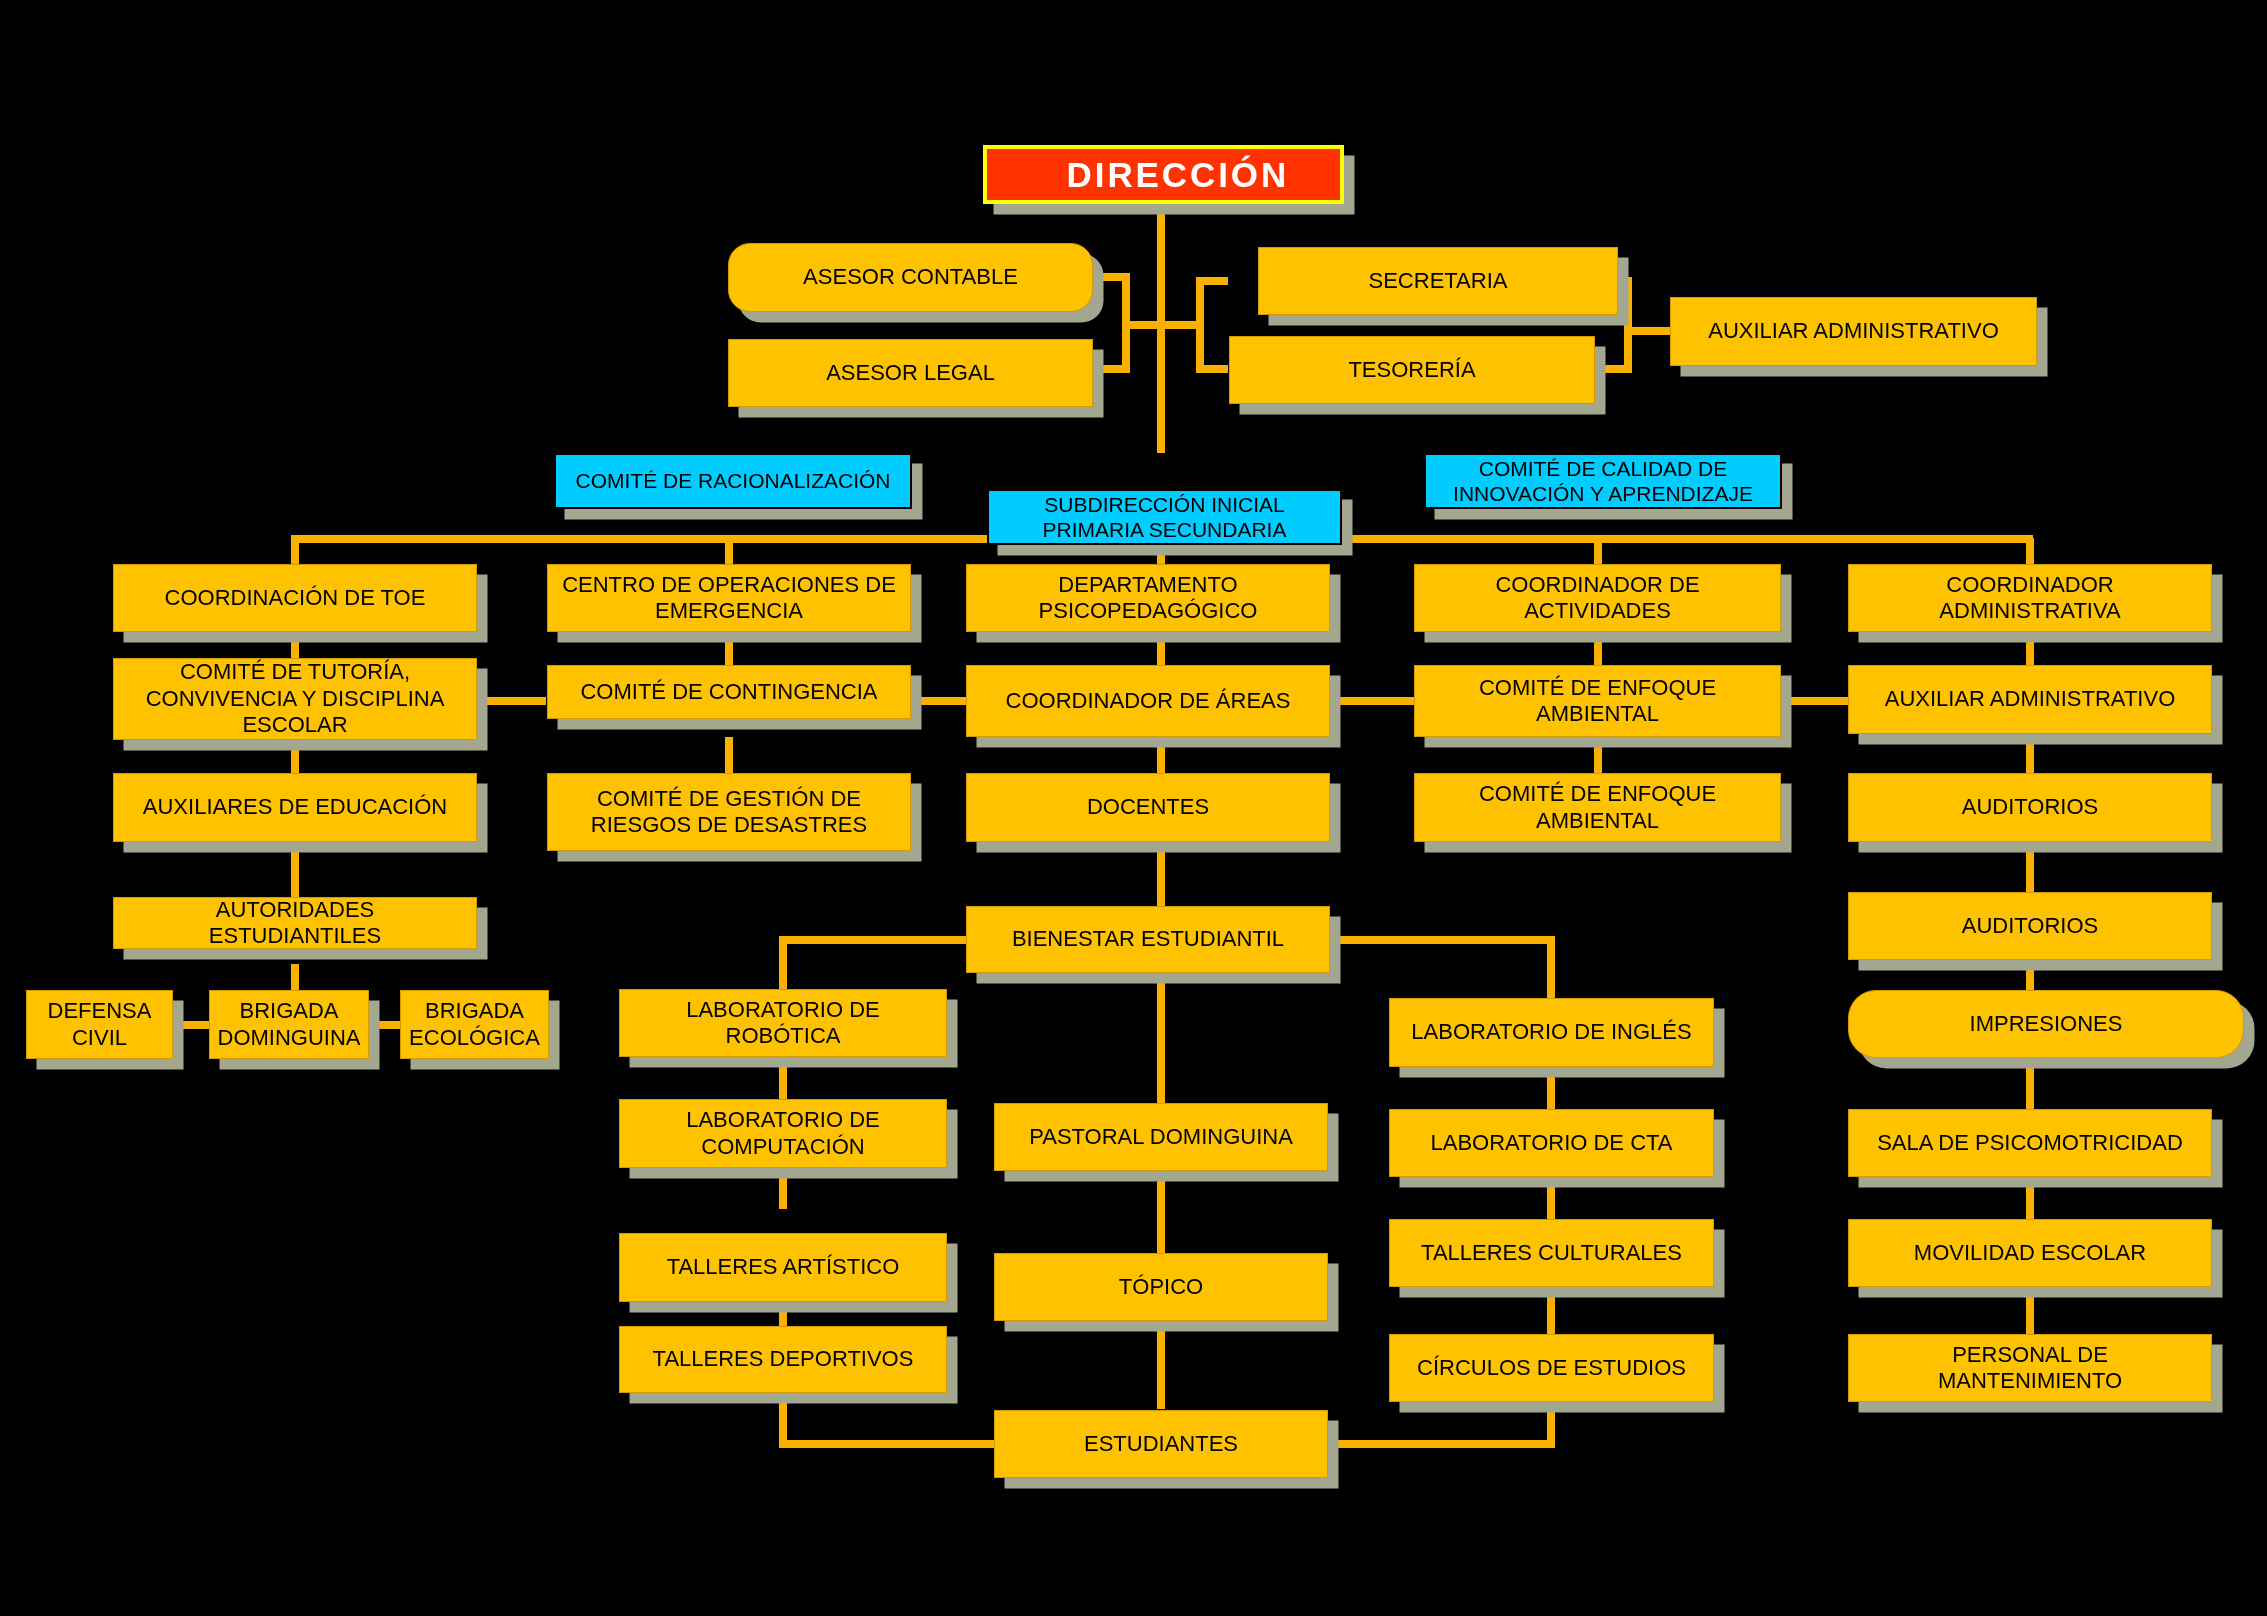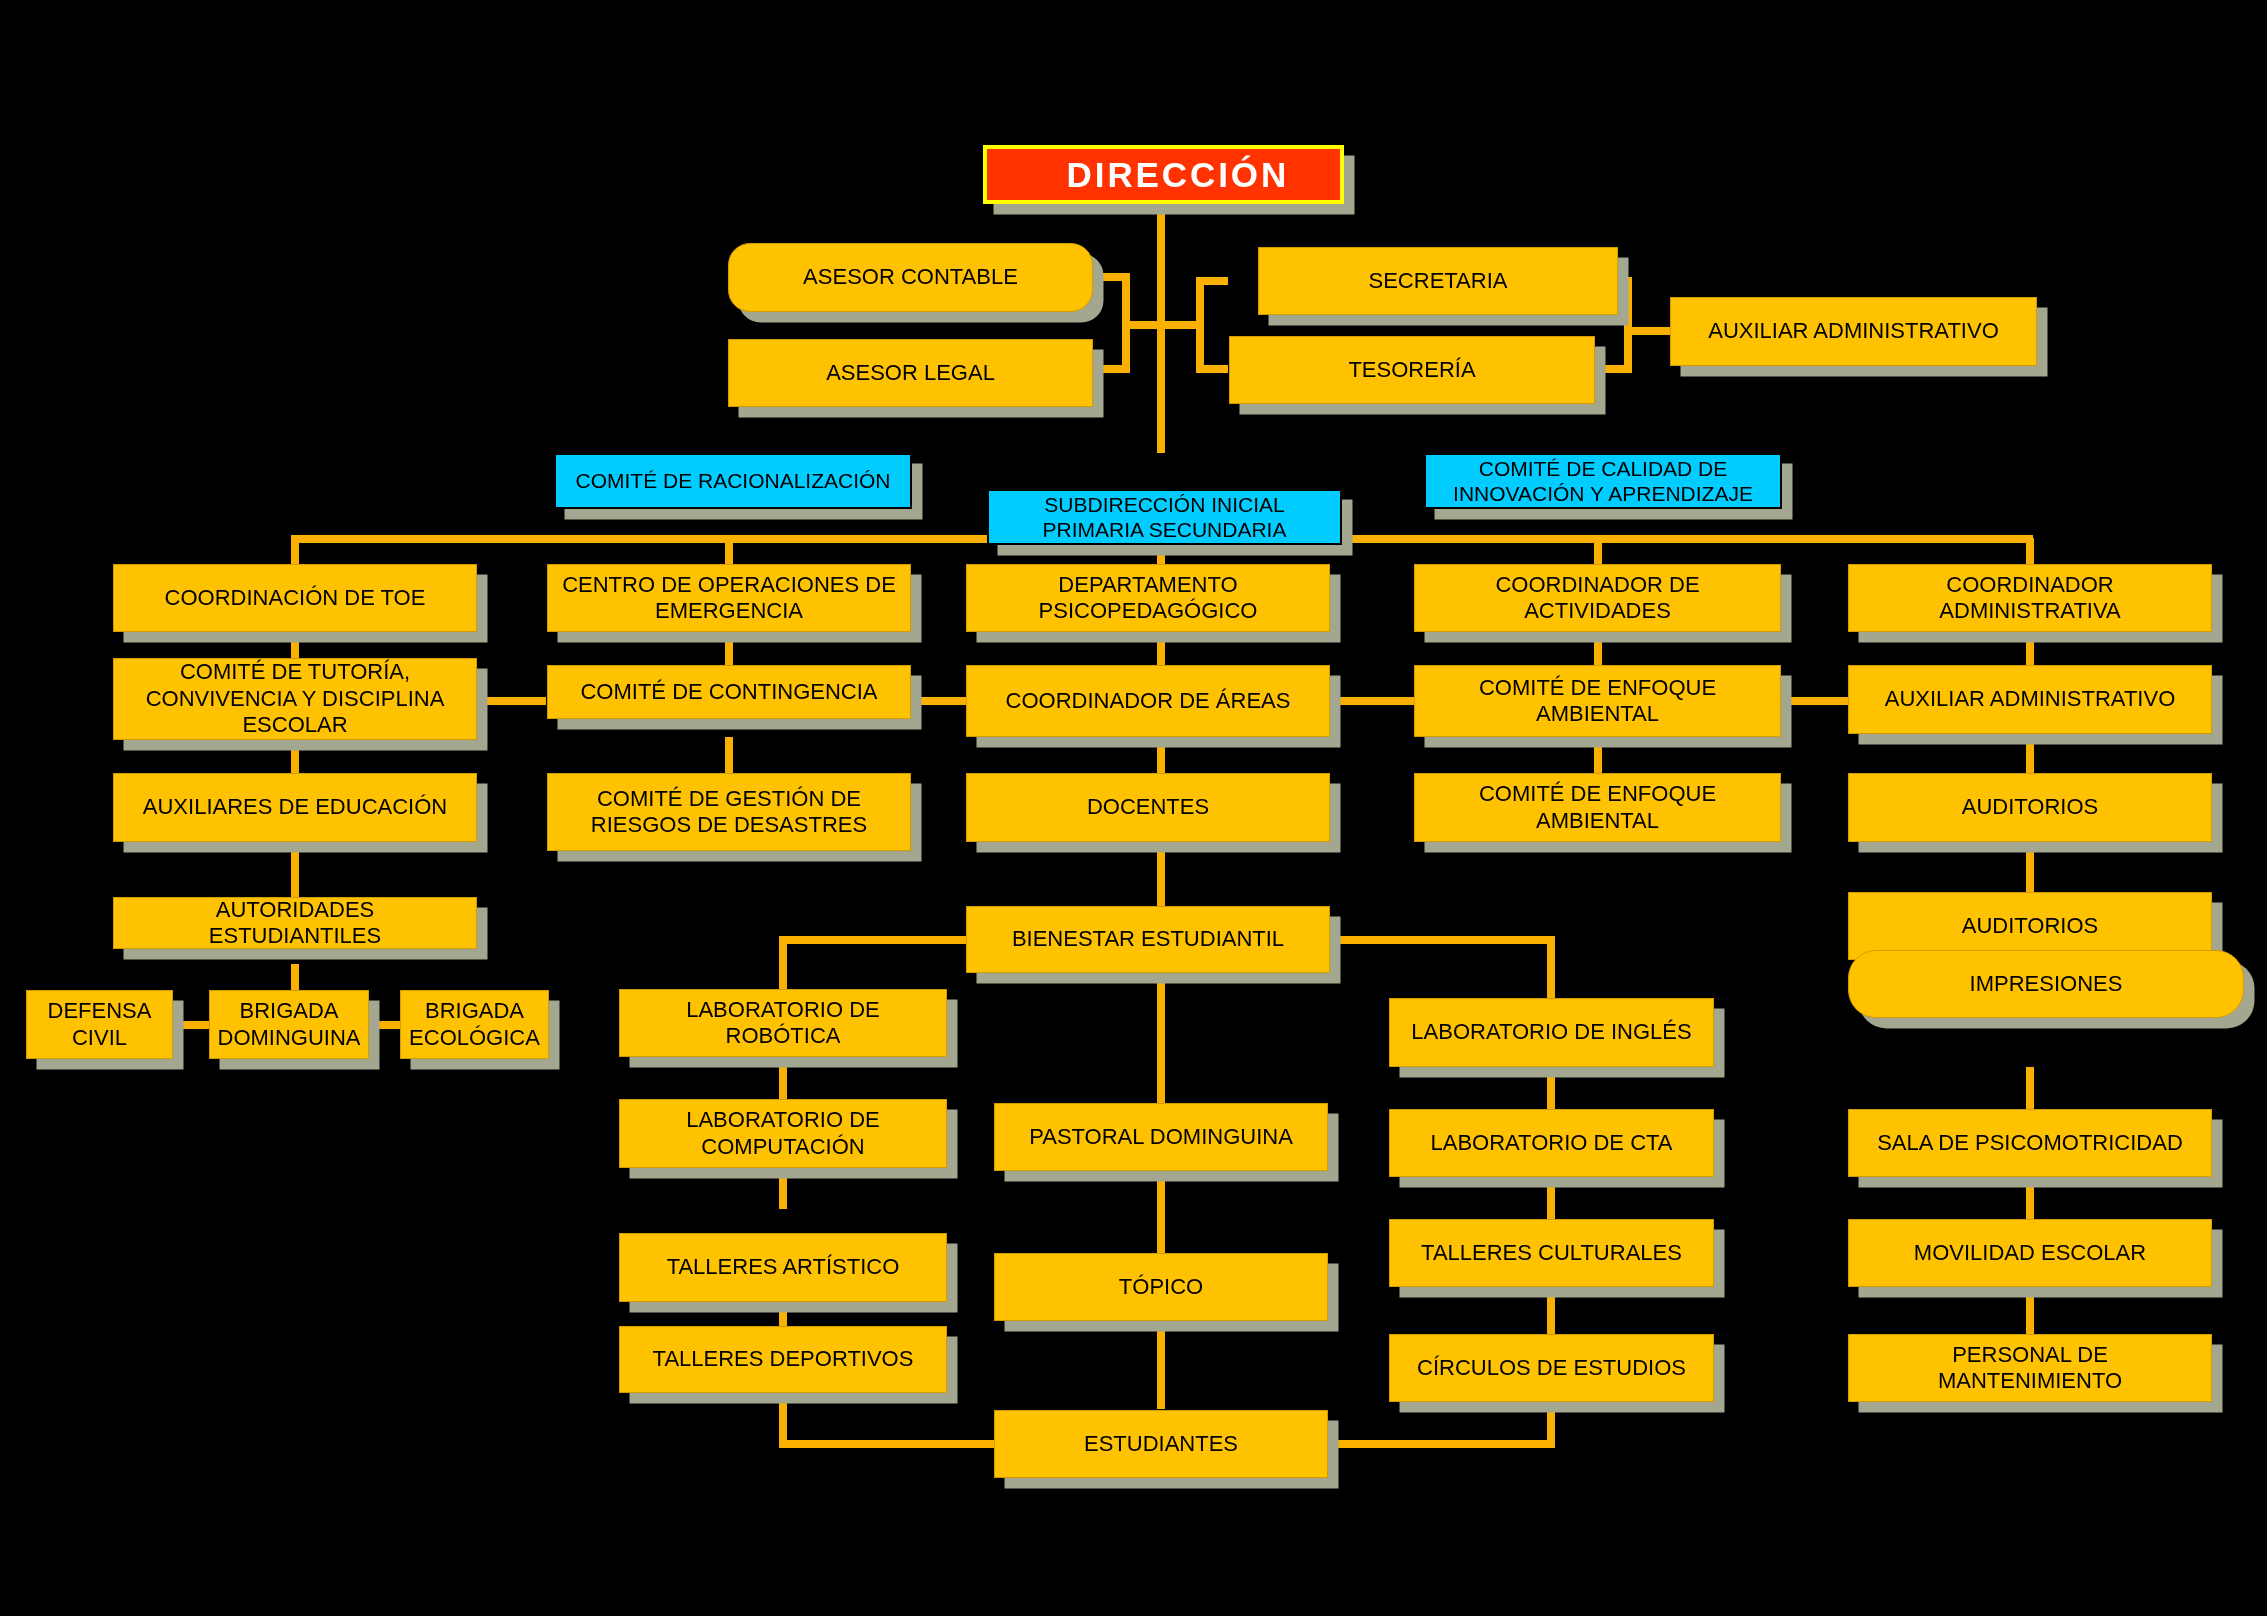--- a/index.html
+++ b/index.html
@@ -122,21 +122,21 @@
     <div class="box" style="left: 1414px; top: 773px; width: 367px; height: 69px;">COMITÉ DE ENFOQUE AMBIENTAL</div>
     <div class="box" style="left: 1848px; top: 773px; width: 364px; height: 69px;">AUDITORIOS</div>
     <div class="box" style="left: 113px; top: 897px; width: 364px; height: 52px;">AUTORIDADES ESTUDIANTILES</div>
     <div class="box" style="left: 966px; top: 906px; width: 364px; height: 67px;">BIENESTAR ESTUDIANTIL</div>
     <div class="box" style="left: 1848px; top: 892px; width: 364px; height: 68px;">AUDITORIOS</div>
     <div class="box" style="left: 26px; top: 990px; width: 147px; height: 69px;">DEFENSA CIVIL</div>
     <div class="box" style="left: 209px; top: 990px; width: 160px; height: 69px;">BRIGADA DOMINGUINA</div>
     <div class="box" style="left: 400px; top: 990px; width: 149px; height: 69px;">BRIGADA ECOLÓGICA</div>
     <div class="box" style="left: 619px; top: 989px; width: 328px; height: 68px;">LABORATORIO DE ROBÓTICA</div>
     <div class="box" style="left: 1389px; top: 998px; width: 325px; height: 69px;">LABORATORIO DE INGLÉS</div>
-    <div class="box" style="left: 1848px; top: 950px; width: 396px; height: 68px; border-radius: 28px;">IMPRESIONES</div>
+    <div class="box" style="left: 1848px; top: 990px; width: 396px; height: 68px; border-radius: 28px;">IMPRESIONES</div>
     <div class="box" style="left: 619px; top: 1099px; width: 328px; height: 69px;">LABORATORIO DE COMPUTACIÓN</div>
     <div class="box" style="left: 994px; top: 1103px; width: 334px; height: 68px;">PASTORAL DOMINGUINA</div>
     <div class="box" style="left: 1389px; top: 1109px; width: 325px; height: 68px;">LABORATORIO DE CTA</div>
     <div class="box" style="left: 1848px; top: 1109px; width: 364px; height: 68px;">SALA DE PSICOMOTRICIDAD</div>
     <div class="box" style="left: 619px; top: 1209px; width: 328px; height: 69px; margin-top: 24px;">TALLERES ARTÍSTICO</div>
     <div class="box" style="left: 994px; top: 1253px; width: 334px; height: 68px;">TÓPICO</div>
     <div class="box" style="left: 1389px; top: 1219px; width: 325px; height: 68px;">TALLERES CULTURALES</div>
     <div class="box" style="left: 1848px; top: 1219px; width: 364px; height: 68px;">MOVILIDAD ESCOLAR</div>
     <div class="box" style="left: 619px; top: 1326px; width: 328px; height: 67px;">TALLERES DEPORTIVOS</div>
     <div class="box" style="left: 1389px; top: 1334px; width: 325px; height: 68px;">CÍRCULOS DE ESTUDIOS</div>

